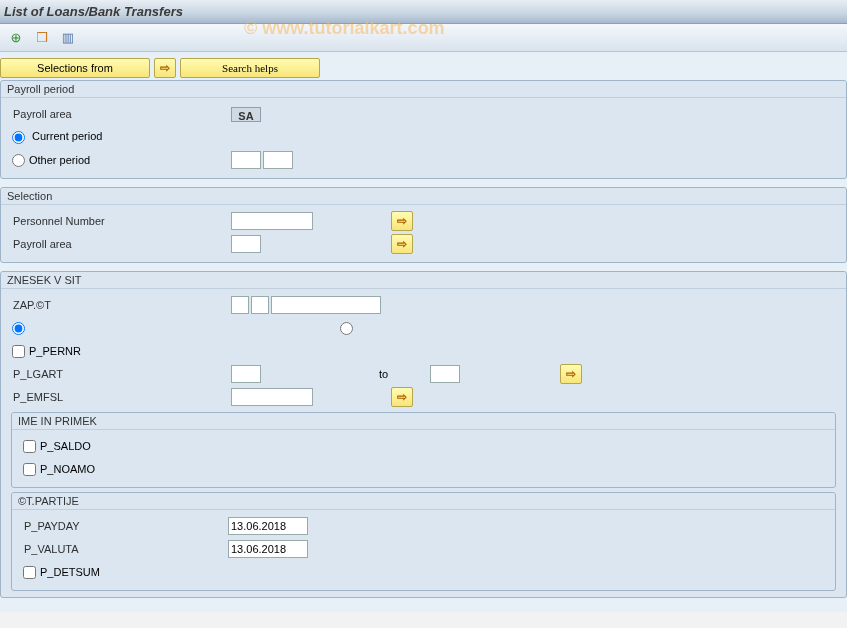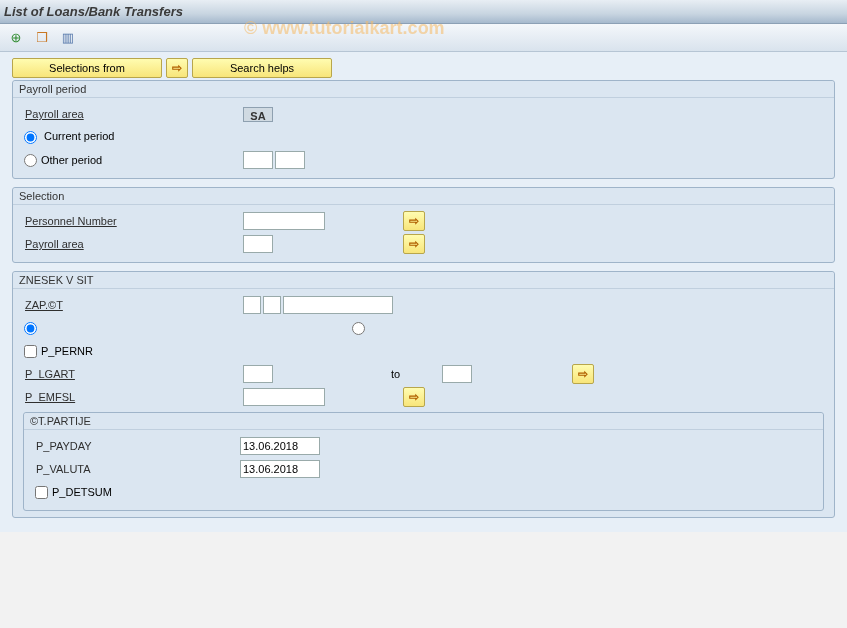--- a/index.html
+++ b/index.html
@@ -43,21 +43,21 @@
     gap: 6px;
   }
   .icon-btn {
     width: 20px; height: 20px;
     display: flex; align-items: center; justify-content: center;
     cursor: pointer;
     font-size: 13px;
   }
   .content {
     background: #e7eff7;
-    padding: 6px 12px;
+    padding: 6px 0;
   }
   .yellow-btn {
     background: linear-gradient(to bottom, #fffcb0, #f8e57a);
     border: 1px solid #b8a64c;
     border-radius: 2px;
     padding: 2px 10px;
     font-size: 11px;
     text-align: center;
     cursor: pointer;
     height: 20px;
@@ -107,21 +107,20 @@
   .row {
     display: flex;
     align-items: center;
     min-height: 22px;
     margin: 1px 0;
   }
   .lbl {
     width: 220px;
     color: #2f2f2f;
     padding-left: 2px;
-    text-decoration: underline;
   }
   .lbl-inner {
     width: 206px;
     color: #2f2f2f;
     padding-left: 2px;
   }
   input[type=text] {
     border: 1px solid #9aa;
     background: #fff;
     height: 18px;
@@ -164,21 +163,21 @@
   <div class="icon-btn" style="color:#2e8b2e;">⊕</div>
   <div class="icon-btn" style="color:#c97824;">❒</div>
   <div class="icon-btn" style="color:#5577aa;">▥</div>
 </div>
 
 <div class="content">
 
   <div class="btn-row">
     <div class="yellow-btn" style="width:150px;">Selections from</div>
     <div class="yellow-arrow-btn">⇨</div>
-    <div class="yellow-btn" style="width:140px;">Search helps</div>
+    <div class="yellow-btn" style="width:140px;font-family:Liberation Serif, serif;">Search helps</div>
   </div>
 
   <div class="groupbox">
     <div class="groupbox-label">Payroll period</div>
     <div class="groupbox-body">
       <div class="row">
         <span class="lbl">Payroll area</span>
         <span class="readonly-box">SA</span>
       </div>
       <div class="row">
@@ -240,20 +239,33 @@
         <input type="text" class="col-short" value="" style="">
         <span style="width:100px;"></span>
         <div class="yellow-arrow-btn">⇨</div>
       </div>
       <div class="row">
         <span class="lbl">P_EMFSL</span>
         <input type="text" class="col-input" value="" style="">
         <div class="sel-arrow-cell"><div class="yellow-arrow-btn">⇨</div></div>
       </div>
 
+      <div class="innerbox">
+        <div class="groupbox-label">IME IN PRIMEK</div>
+        <div class="groupbox-body">
+          <div class="row">
+            <input type="checkbox" style="">
+            <span>P_SALDO</span>
+          </div>
+          <div class="row">
+            <input type="checkbox" style="">
+            <span>P_NOAMO</span>
+          </div>
+        </div>
+      </div>
 
       <div class="innerbox">
         <div class="groupbox-label">©T.PARTIJE</div>
         <div class="groupbox-body">
           <div class="row">
             <span class="lbl-inner">P_PAYDAY</span>
             <input type="text" class="col-date" value="13.06.2018" style="">
           </div>
           <div class="row">
             <span class="lbl-inner">P_VALUTA</span>

